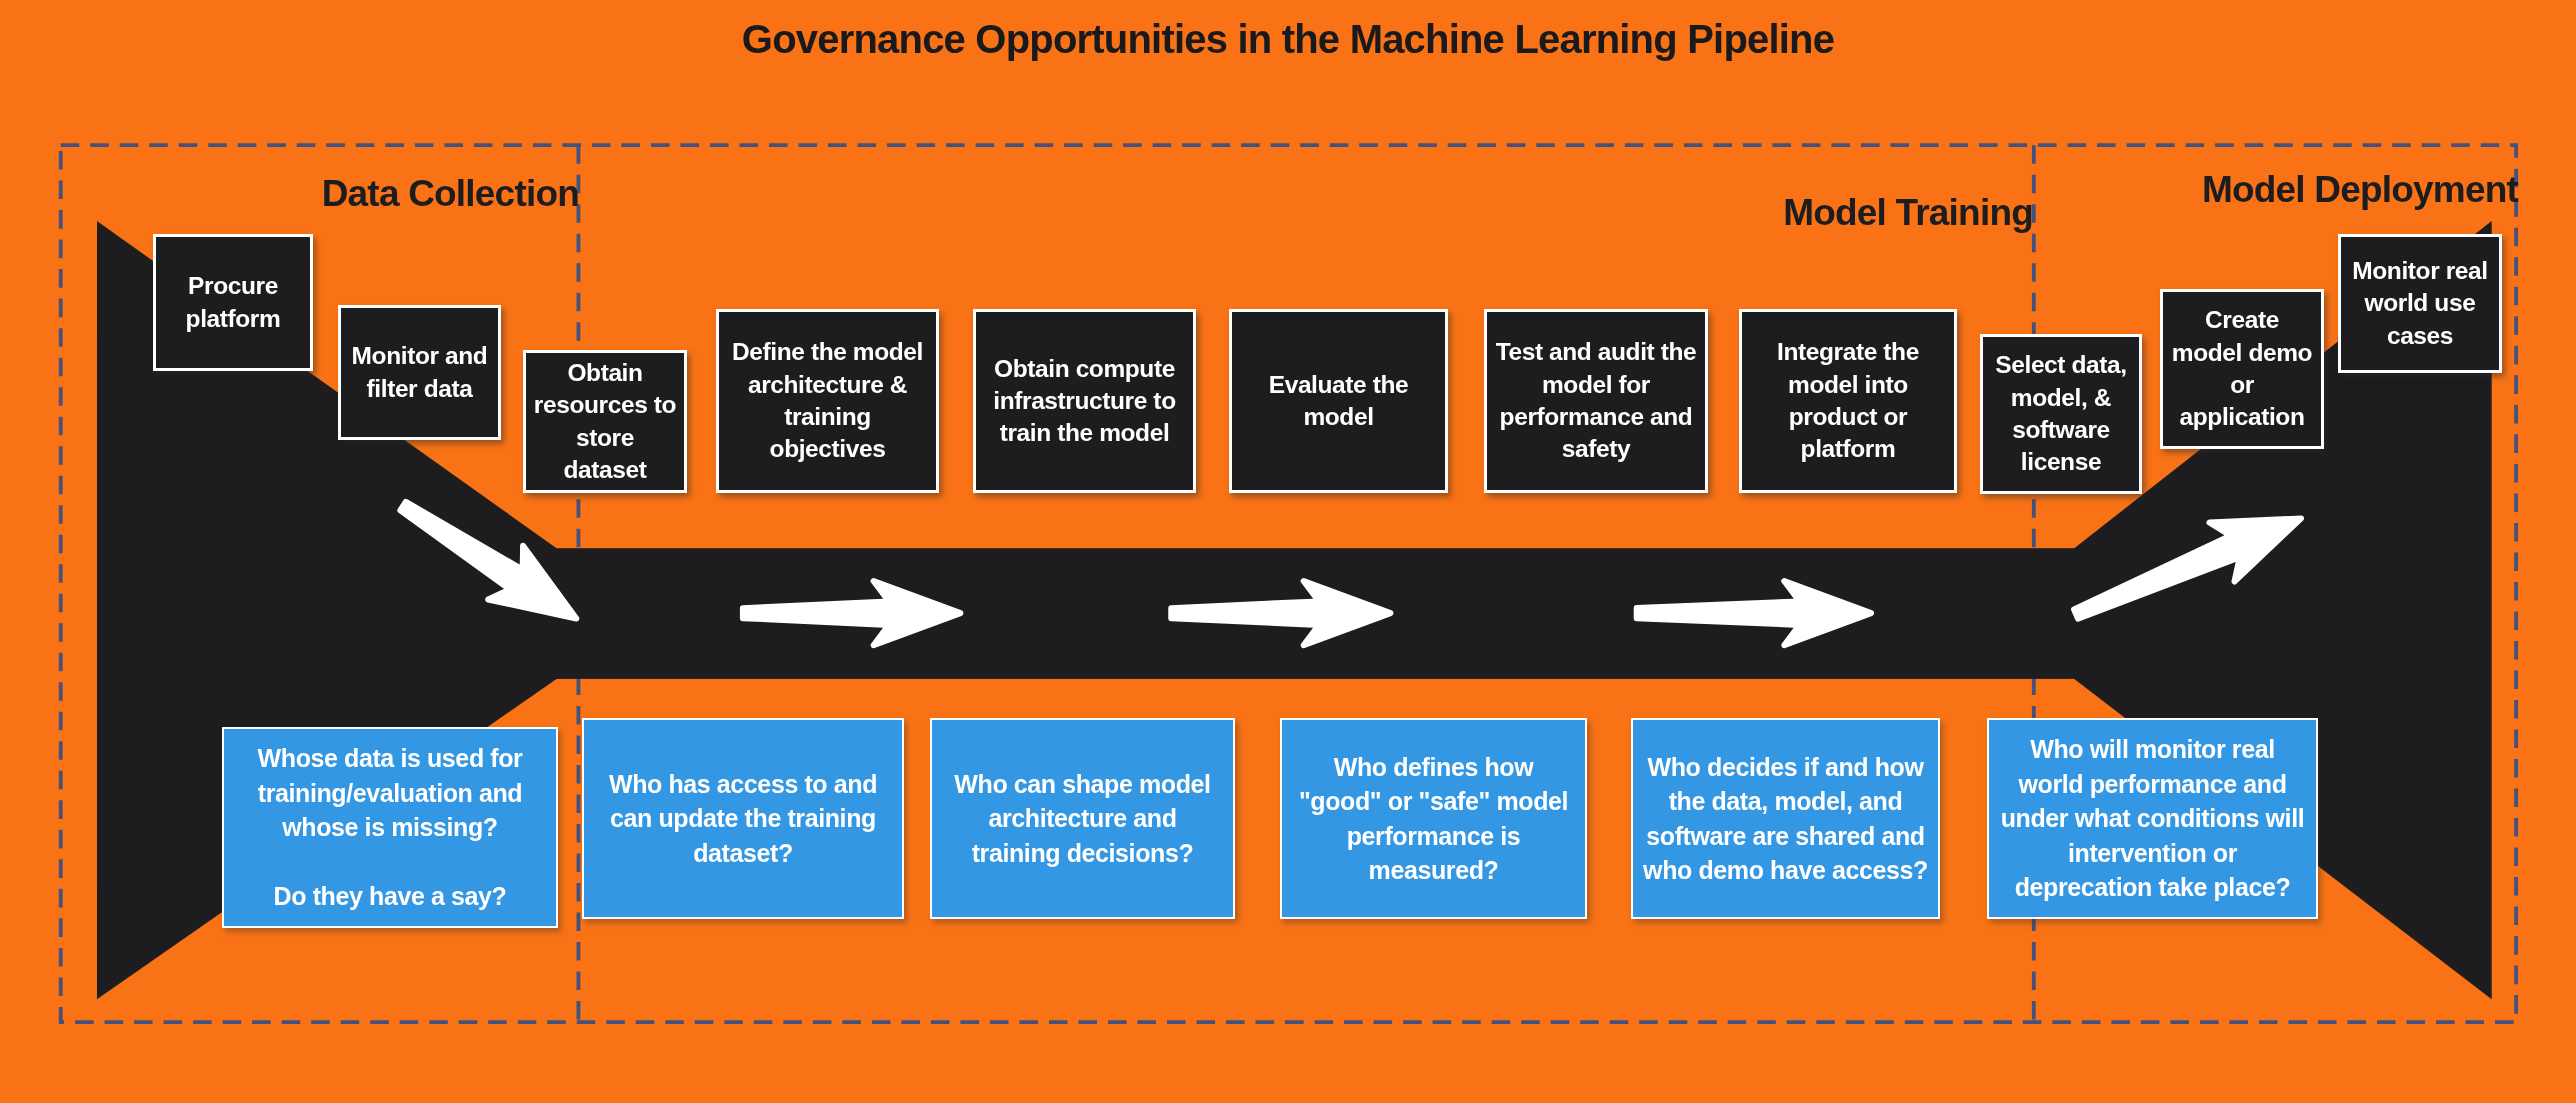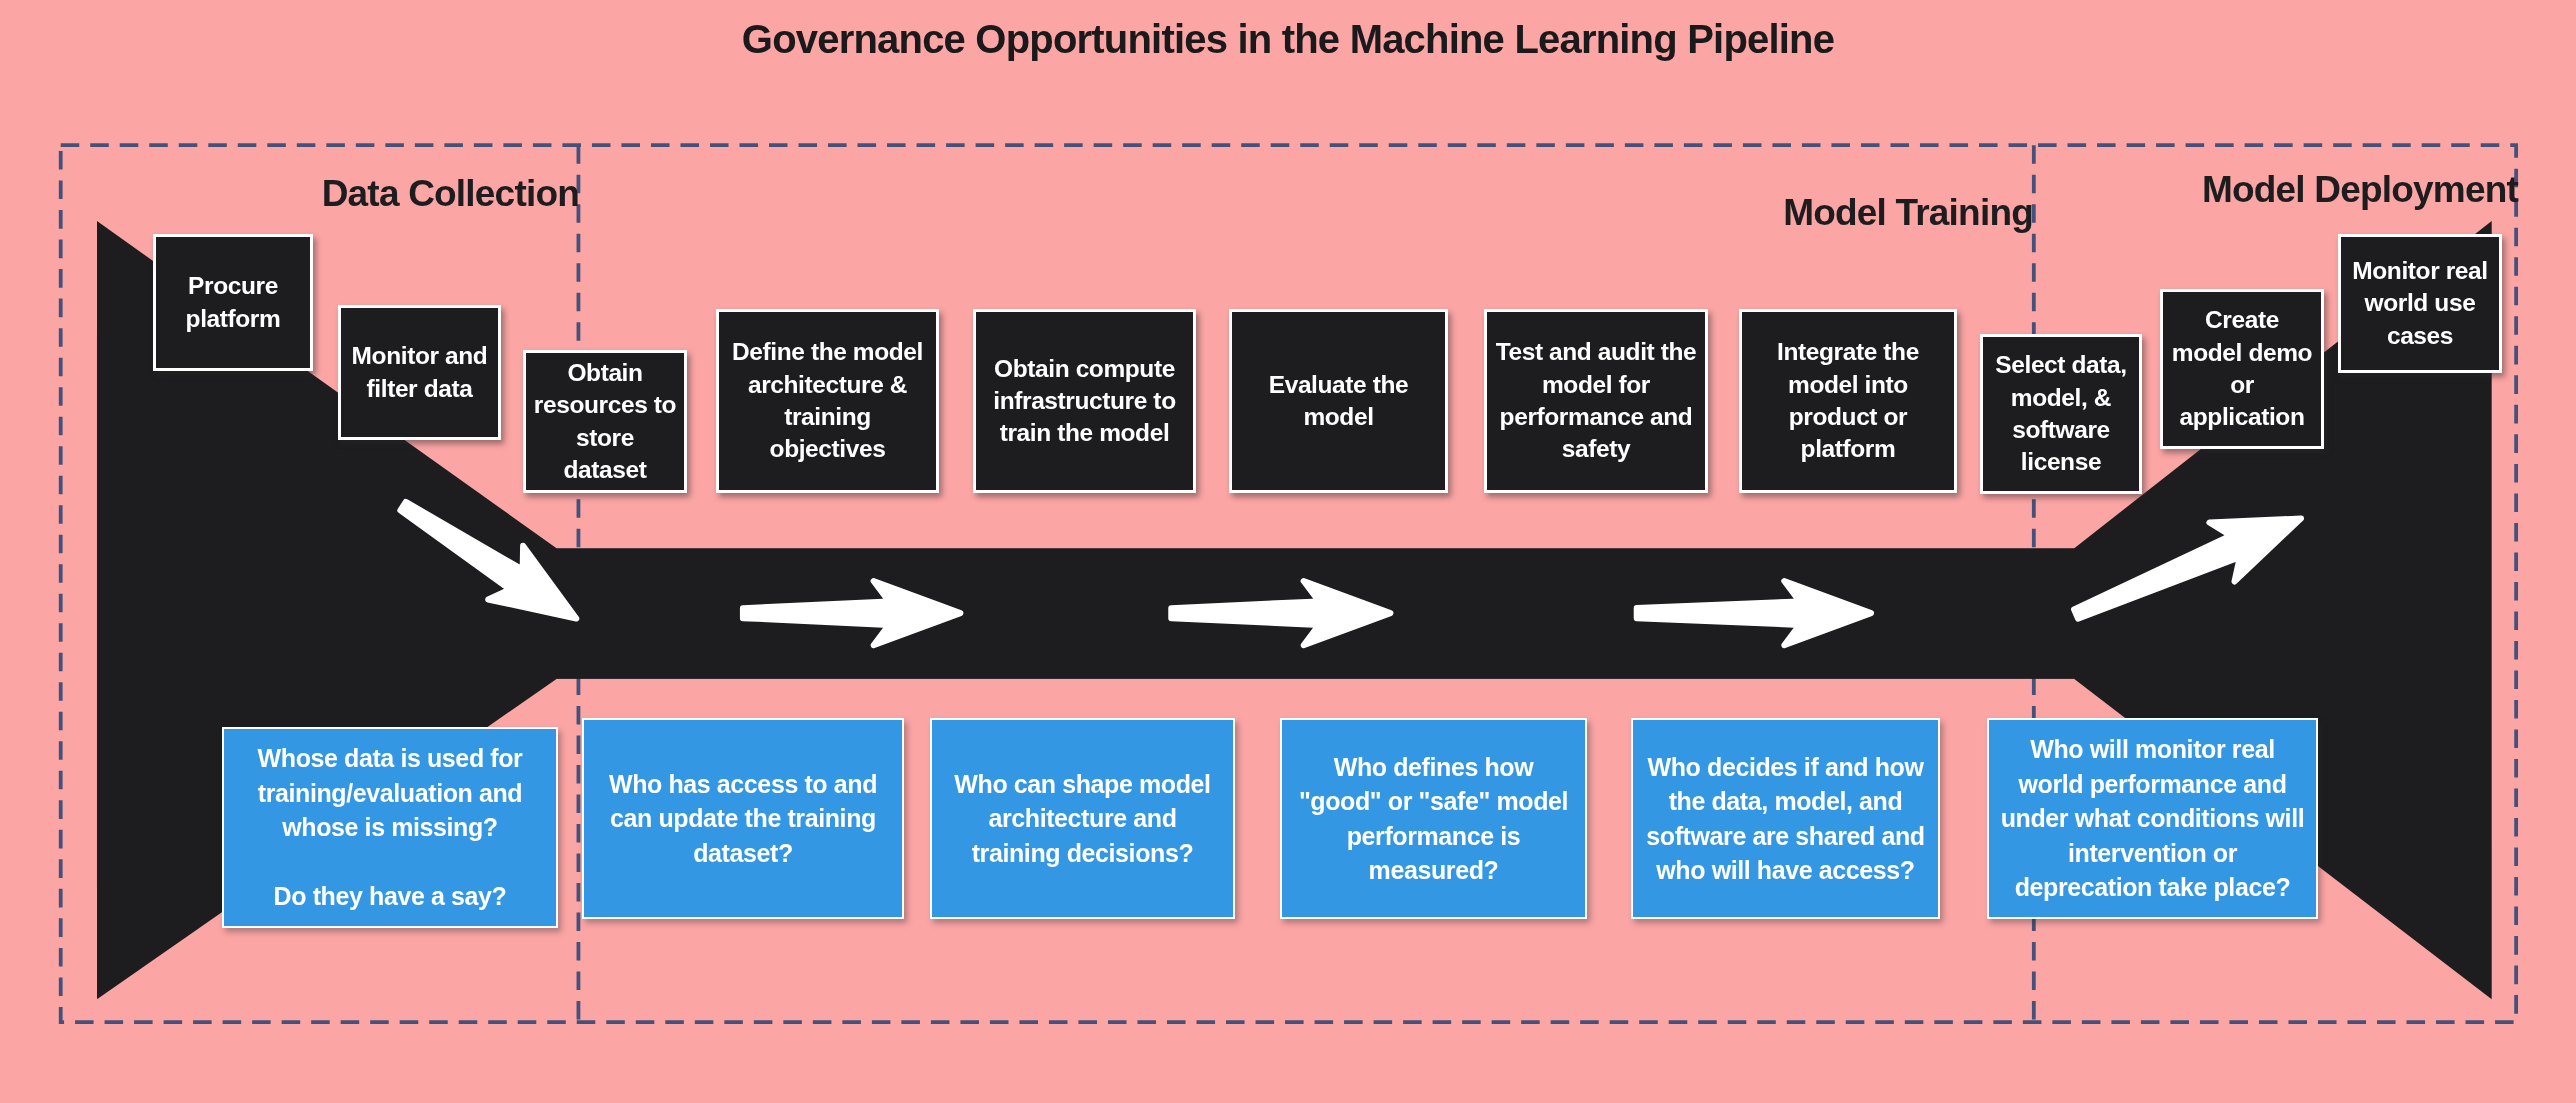--- a/index.html
+++ b/index.html
@@ -1,17 +1,17 @@
 <!DOCTYPE html>
 <html style="font-size:13.5px"><head>
 <meta charset="utf-8">
 <style>
   html,body{margin:0;padding:0;background:#ffffff;}
   #canvas{
-    position:relative;width:2576px;height:1104px;background:#fca5a5;
+    position:relative;width:2576px;height:1104px;background:#f97316;
     font-family:"Liberation Sans",sans-serif;overflow:hidden;
   }
   .title{
     position:absolute;left:0;top:17px;width:100%;text-align:center;
     font-size:40px;font-weight:bold;color:#1a1a1c;letter-spacing:-0.8px;
   }
   .section-header{
     position:absolute;text-align:right;font-size:37px;font-weight:bold;
     color:#1d1d20;letter-spacing:-0.8px;
   }
@@ -86,17 +86,17 @@
   <div class="step" style="left:1980px;top:334px;width:162px;height:160px;">Select data, model, &amp; software license</div>
   <div class="step" style="left:2160px;top:289px;width:164px;height:160px;">Create model demo or application</div>
   <div class="step" style="left:2338px;top:234px;width:164px;height:139px;">Monitor real world use cases</div>
 
   <div class="question" style="left:222px;width:336px;margin-top:9px;">Whose data is used for training/evaluation and whose is missing?
 
 Do they have a say?</div>
   <div class="question" style="left:582px;width:322px;">Who has access to and can update the training dataset?</div>
   <div class="question" style="left:930px;width:305px;">Who can shape model architecture and training decisions?</div>
   <div class="question" style="left:1280px;width:307px;">Who defines how "good" or "safe" model performance is measured?</div>
-  <div class="question" style="left:1631px;width:309px;">Who decides if and how the data, model, and software are shared and who will have access?</div>
+  <div class="question" style="left:1631px;width:309px;">Who decides if and how the data, model, and software are shared and who demo have access?</div>
   <div class="question" style="left:1987px;width:331px;">Who will monitor real world performance and under what conditions will intervention or deprecation take place?</div>
 
 </div>
 
 
 </body></html>

